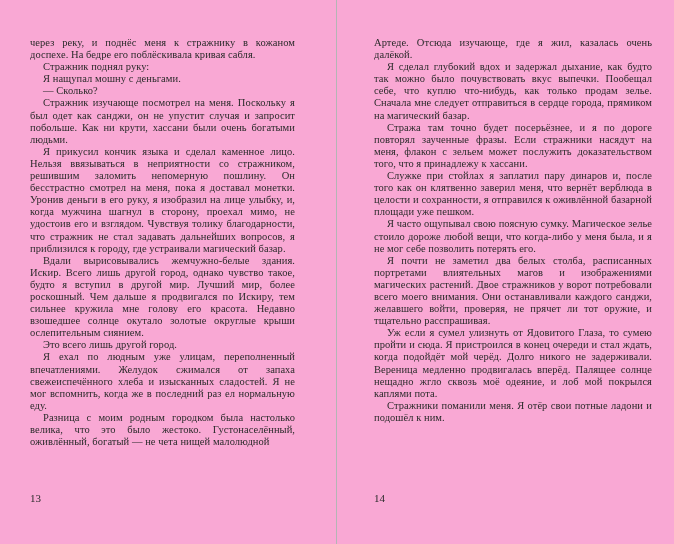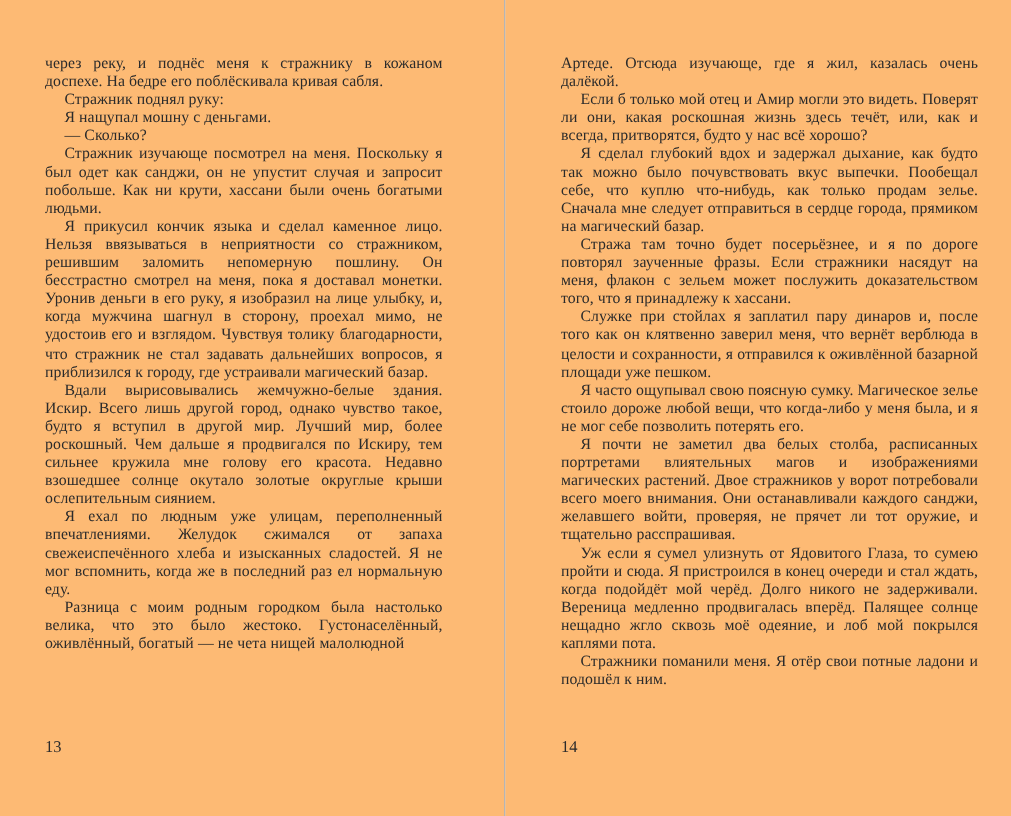--- a/index.html
+++ b/index.html
@@ -14,21 +14,21 @@
     background: #ffffff;
     overflow: hidden;
     font-family: "Liberation Serif", "DejaVu Serif", serif;
     color: #2b2b2b;
   }
   .page {
     position: absolute;
     top: 0;
     height: 544px;
     width: 337px;
-    background: #fdba74;
+    background: #f9a8d4;
   }
   .page-left  { left: 0; }
   .page-right { left: 337px; }
   .divider {
     position: absolute;
     left: 336px;
     top: 0;
     width: 1px;
     height: 544px;
     background: #b5b5b5;
@@ -64,32 +64,32 @@
 
   <div class="page page-left">
     <div class="page-text">
         <p class="para">через реку, и поднёс меня к стражнику в кожаном доспехе. На бедре его поблёскивала кривая сабля.</p>
         <p class="para indent">Стражник поднял руку:</p>
         <p class="para indent">Я нащупал мошну с деньгами.</p>
         <p class="para indent">— Сколько?</p>
         <p class="para indent">Стражник изучающе посмотрел на меня. Поскольку я был одет как санджи, он не упустит случая и запросит побольше. Как ни крути, хассани были очень богатыми людьми.</p>
         <p class="para indent">Я прикусил кончик языка и сделал каменное лицо. Нельзя ввязываться в неприятности со стражником, решившим заломить непомерную пошлину. Он бесстрастно смотрел на меня, пока я доставал монетки. Уронив деньги в его руку, я изобразил на лице улыбку, и, когда мужчина шагнул в сторону, проехал мимо, не удостоив его и взглядом. Чувствуя толику благодарности, что стражник не стал задавать дальнейших вопросов, я приблизился к городу, где устраивали магический базар.</p>
         <p class="para indent">Вдали вырисовывались жемчужно-белые здания. Искир. Всего лишь другой город, однако чувство такое, будто я вступил в другой мир. Лучший мир, более роскошный. Чем дальше я продвигался по Искиру, тем сильнее кружила мне голову его красота. Недавно взошедшее солнце окутало золотые округлые крыши ослепительным сиянием.</p>
+        <p class="para indent">Это всего лишь другой город.</p>
         <p class="para indent">Я ехал по людным уже улицам, переполненный впечатлениями. Желудок сжимался от запаха свежеиспечённого хлеба и изысканных сладостей. Я не мог вспомнить, когда же в последний раз ел нормальную еду.</p>
         <p class="para indent">Разница с моим родным городком была настолько велика, что это было жестоко. Густонаселённый, оживлённый, богатый — не чета нищей малолюдной</p>
       </div>
     <div class="page-number">13</div>
   </div>
 
   <div class="divider"></div>
 
   <div class="page page-right">
     <div class="page-text">
         <p class="para">Артеде. Отсюда изучающе, где я жил, казалась очень далёкой.</p>
-        <p class="para indent">Если б только мой отец и Амир могли это видеть. Поверят ли они, какая роскошная жизнь здесь течёт, или, как и всегда, притворятся, будто у нас всё хорошо?</p>
         <p class="para indent">Я сделал глубокий вдох и задержал дыхание, как будто так можно было почувствовать вкус выпечки. Пообещал себе, что куплю что-нибудь, как только продам зелье. Сначала мне следует отправиться в сердце города, прямиком на магический базар.</p>
         <p class="para indent">Стража там точно будет посерьёзнее, и я по дороге повторял заученные фразы. Если стражники насядут на меня, флакон с зельем может послужить доказательством того, что я принадлежу к хассани.</p>
         <p class="para indent">Служке при стойлах я заплатил пару динаров и, после того как он клятвенно заверил меня, что вернёт верблюда в целости и сохранности, я отправился к оживлённой базарной площади уже пешком.</p>
         <p class="para indent">Я часто ощупывал свою поясную сумку. Магическое зелье стоило дороже любой вещи, что когда-либо у меня была, и я не мог себе позволить потерять его.</p>
         <p class="para indent">Я почти не заметил два белых столба, расписанных портретами влиятельных магов и изображениями магических растений. Двое стражников у ворот потребовали всего моего внимания. Они останавливали каждого санджи, желавшего войти, проверяя, не прячет ли тот оружие, и тщательно расспрашивая.</p>
         <p class="para indent">Уж если я сумел улизнуть от Ядовитого Глаза, то сумею пройти и сюда. Я пристроился в конец очереди и стал ждать, когда подойдёт мой черёд. Долго никого не задерживали. Вереница медленно продвигалась вперёд. Палящее солнце нещадно жгло сквозь моё одеяние, и лоб мой покрылся каплями пота.</p>
         <p class="para indent">Стражники поманили меня. Я отёр свои потные ладони и подошёл к ним.</p>
       </div>
     <div class="page-number">14</div>
   </div>

